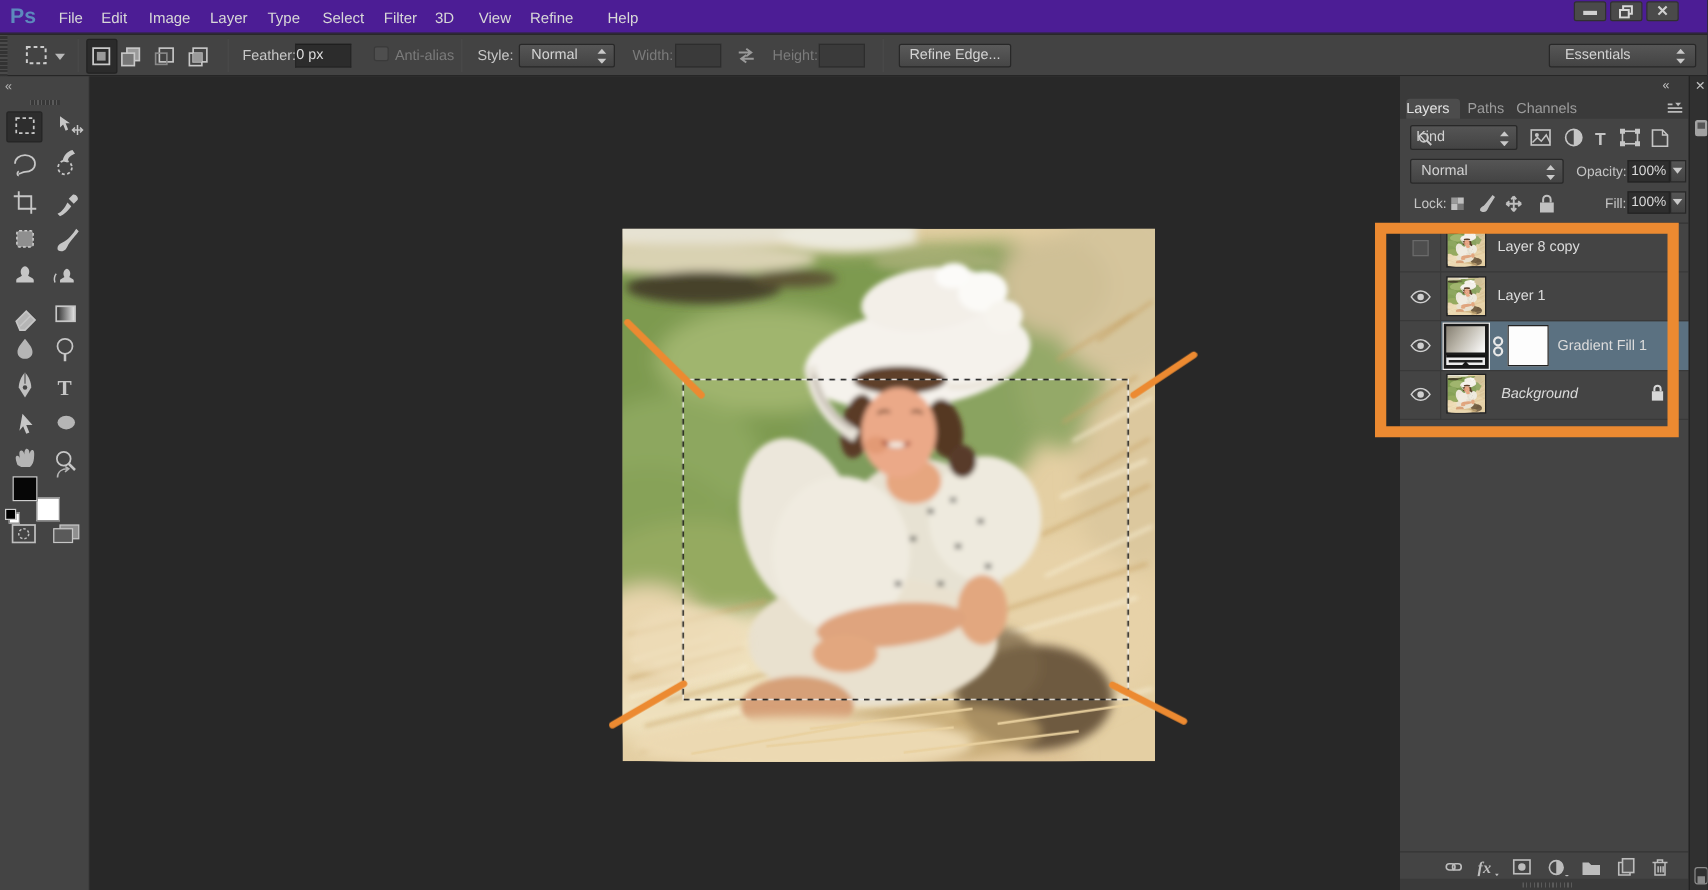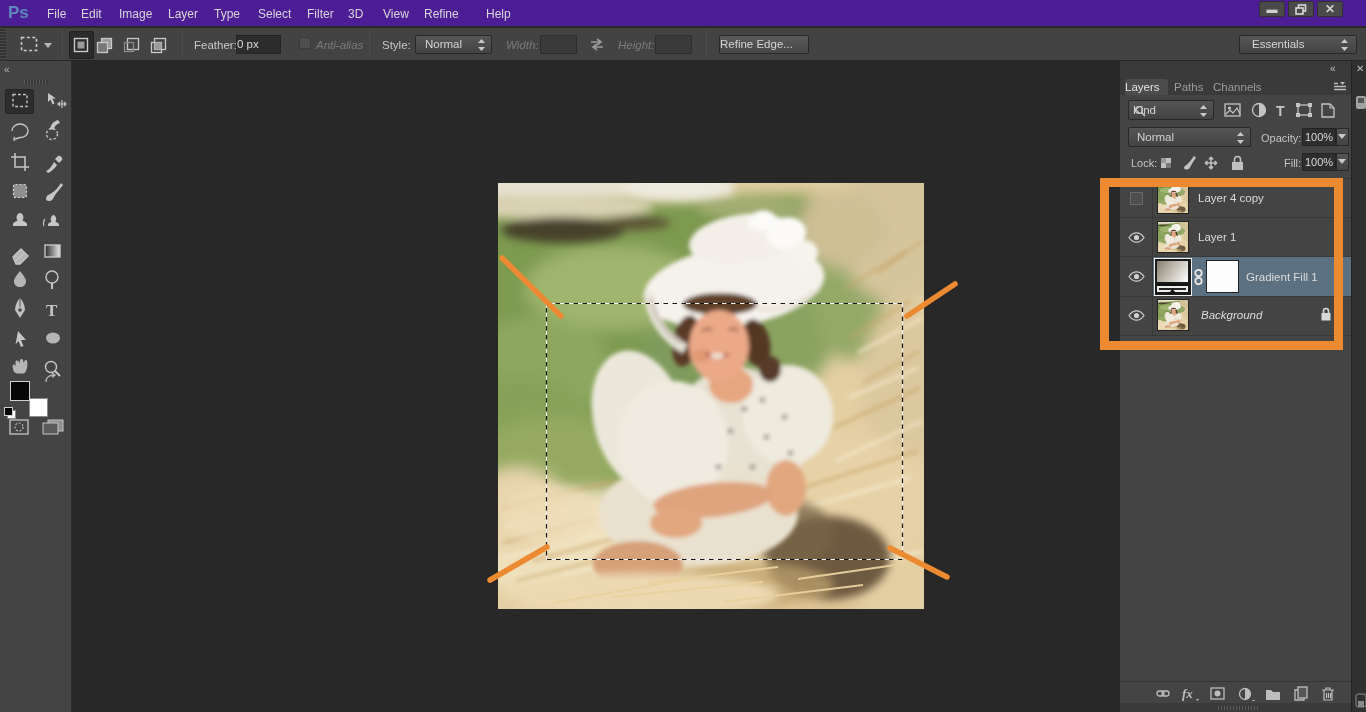--- a/index.html
+++ b/index.html
@@ -13,21 +13,21 @@
   #menubar .mi { position:absolute; top:7px; font-size:12px; color:#d8d8d8; }
   #pslogo { position:absolute; left:8px; top:3px; font-size:17px; font-weight:bold;
     color:#5d89bd; letter-spacing:0px; }
   .winbtn { position:absolute; top:1px; width:26px; height:16px; color:#d0d0d0;
     font-size:11px; text-align:center; line-height:15px; background:#4a4a4a;
     border:1px solid #303030; border-radius:2px; }
   
   #optbar { position:absolute; left:0; top:28px; width:1366px; height:33px;
     background:#434343; border-bottom:1px solid #262626; }
   .olabel { position:absolute; top:11px; font-size:11.5px; color:#c8c8c8; }
-  .odim   { position:absolute; top:11px; font-size:11.5px; color:#7b7b7b;font-style:italic; }
+  .odim   { position:absolute; top:11px; font-size:11.5px; color:#7b7b7b; }
   .osep { position:absolute; top:3px; width:1px; height:27px; background:#383838;
     border-right:1px solid #4e4e4e; }
   .oinput { position:absolute; top:7px; height:19px; background:#2c2c2c;
     border:1px solid #252525; border-top-color:#1f1f1f; color:#dcdcdc;
     font-size:11.5px; line-height:17px; }
   .odrop { position:absolute; top:7px; height:19px;
     background:linear-gradient(#565656,#434343);
     border:1px solid #282828; border-radius:2px; color:#d4d4d4;
     font-size:11.5px; line-height:17px; }
   
@@ -114,21 +114,21 @@
     </div>
     <div class="odim" style="left:506px">Width:</div>
     <div class="oinput" style="left:540px;width:37px;background:#3a3a3a;border-color:#2d2d2d"></div>
     <svg class="abs" style="left:588px;top:9px" width="18" height="15" viewBox="0 0 18 15">
       <path d="M3 5 h9 M9 2 l4 3 l-4 3" stroke="#9a9a9a" stroke-width="1.6" fill="none"></path>
       <path d="M15 10 h-9 M9 7 l-4 3 l4 3" stroke="#9a9a9a" stroke-width="1.6" fill="none"></path>
     </svg>
     <div class="odim" style="left:618px">Height:</div>
     <div class="oinput" style="left:655px;width:37px;background:#3a3a3a;border-color:#2d2d2d"></div>
     <div class="osep" style="left:706px"></div>
-    <div class="odrop" style="left:719px;width:90px;background:linear-gradient(#5a5a5a,#464646)">Refine Edge...</div>
+    <div class="odrop" style="left:719px;width:90px;text-align:center;background:linear-gradient(#5a5a5a,#464646)">Refine Edge...</div>
     <div class="odrop" style="left:1239px;width:118px;padding-left:12px">Essentials
       <svg class="abs" style="right:7px;top:3px" width="9" height="12" viewBox="0 0 9 12">
         <path d="M4.5 0 L8 4 H1 Z" fill="#c9c9c9"></path>
           <path d="M4.5 12 L1 8 H8 Z" fill="#c9c9c9"></path>
       </svg>
     </div>
   </div>
   <div id="toolbar">
     <div class="abs" style="left:4px;top:3px;color:#b5b5b5;font-size:10px">«</div>
     <div class="abs" style="left:24px;top:19px;width:24px;height:4px;background:repeating-linear-gradient(90deg,#5a5a5a 0 1px,#383838 1px 3px)"></div>
@@ -403,21 +403,21 @@
       <div class="abs" style="left:0;top:38px;width:231px;height:1px;background:#393939"></div>
       <div class="abs" style="left:0;top:77px;width:231px;height:1px;background:#393939"></div>
       <div class="abs" style="left:0;top:117px;width:231px;height:1px;background:#393939"></div>
       <div class="abs" style="left:0;top:156px;width:231px;height:1px;background:#393939"></div>
       <div class="abs" style="left:32px;top:0;width:1px;height:156px;background:#393939"></div>
 
       <div class="abs" style="left:10px;top:13px;width:13px;height:13px;border:1px solid #6a6a6a;background:#4e4e4e"></div>
       <svg class="abs" style="left:37px;top:3px;border:1px solid #222" width="32" height="32" viewBox="0 0 426 426">
           <use href="#photo"></use>
         </svg>
-      <div class="abs" style="left:78px;top:13px">Layer 4 copy</div>
+      <div class="abs" style="left:78px;top:13px">Layer 8 copy</div>
 
       <svg class="abs eye" style="left:8px;top:53px" width="17" height="11" viewBox="0 0 17 11">
           <path d="M1 5.5 C3.5 1.8 6 0.8 8.5 0.8 C11 0.8 13.5 1.8 16 5.5 C13.5 9.2 11 10.2 8.5 10.2 C6 10.2 3.5 9.2 1 5.5 Z" fill="none" stroke="#cfcfcf" stroke-width="1.2"></path>
           <circle cx="8.5" cy="5.5" r="2.6" fill="#cfcfcf"></circle>
         </svg>
       <svg class="abs" style="left:37px;top:42px;border:1px solid #222" width="32" height="32" viewBox="0 0 426 426">
           <use href="#photo"></use>
         </svg>
       <div class="abs" style="left:78px;top:52px">Layer 1</div>
 

